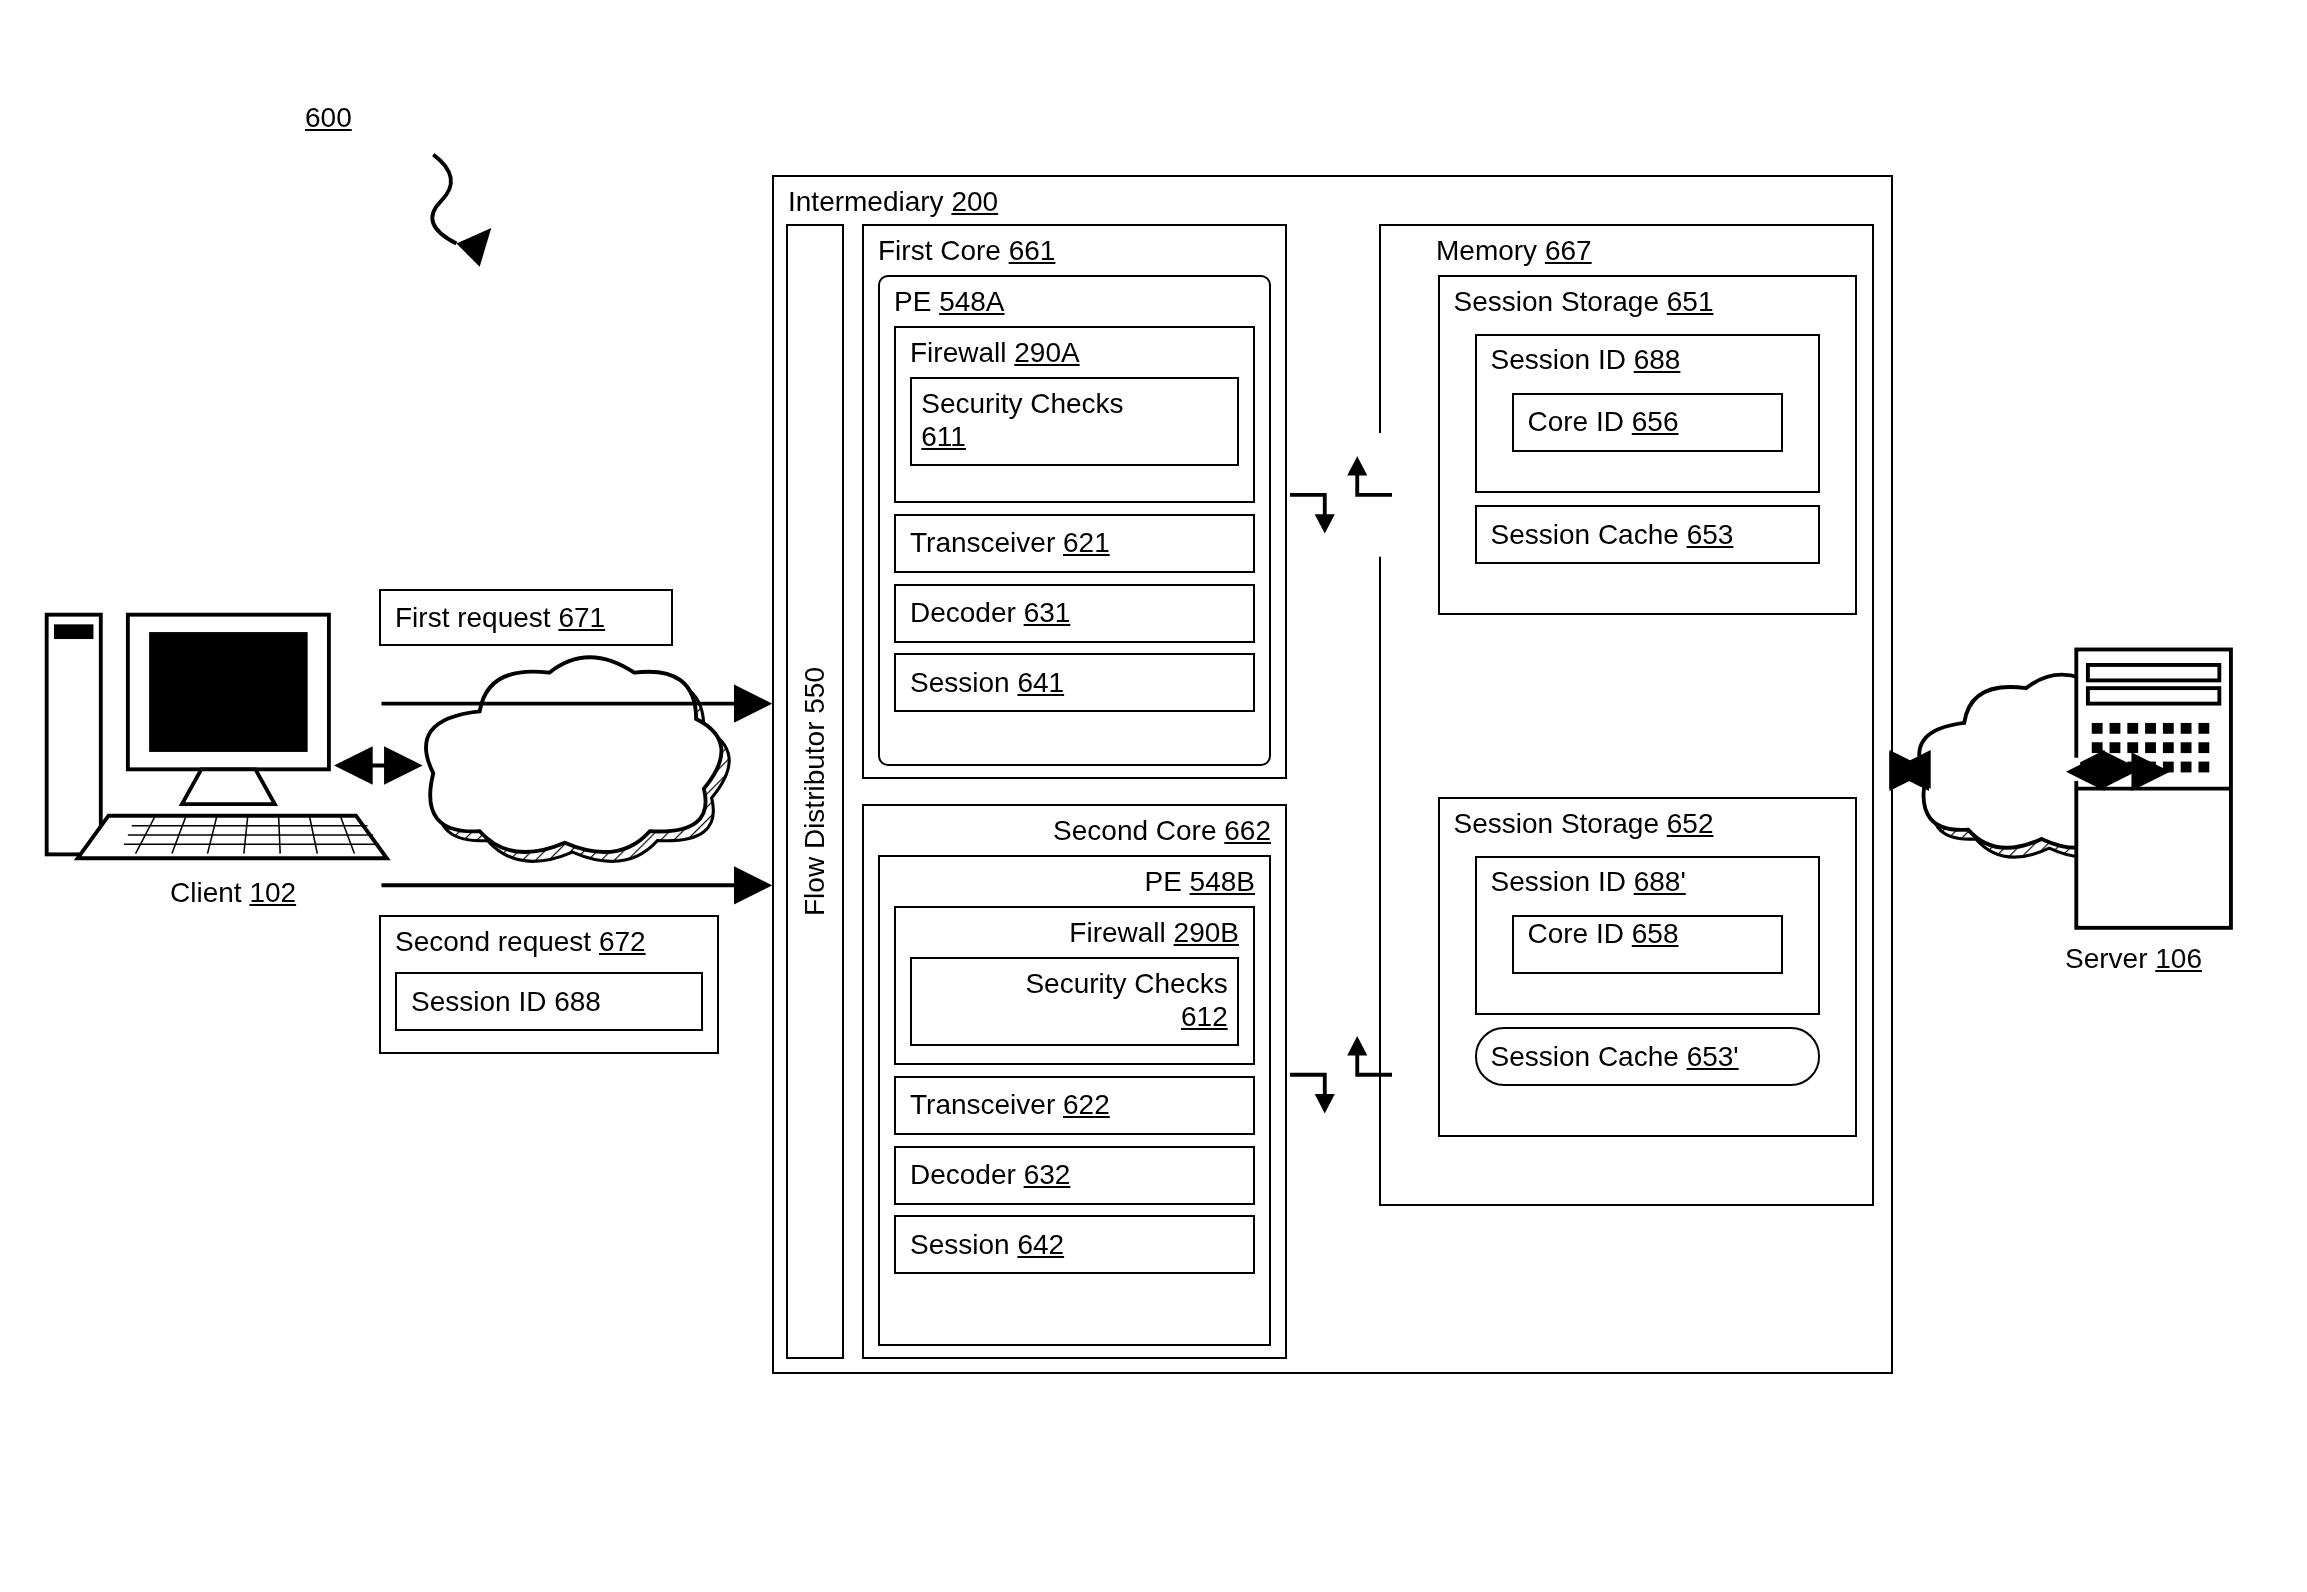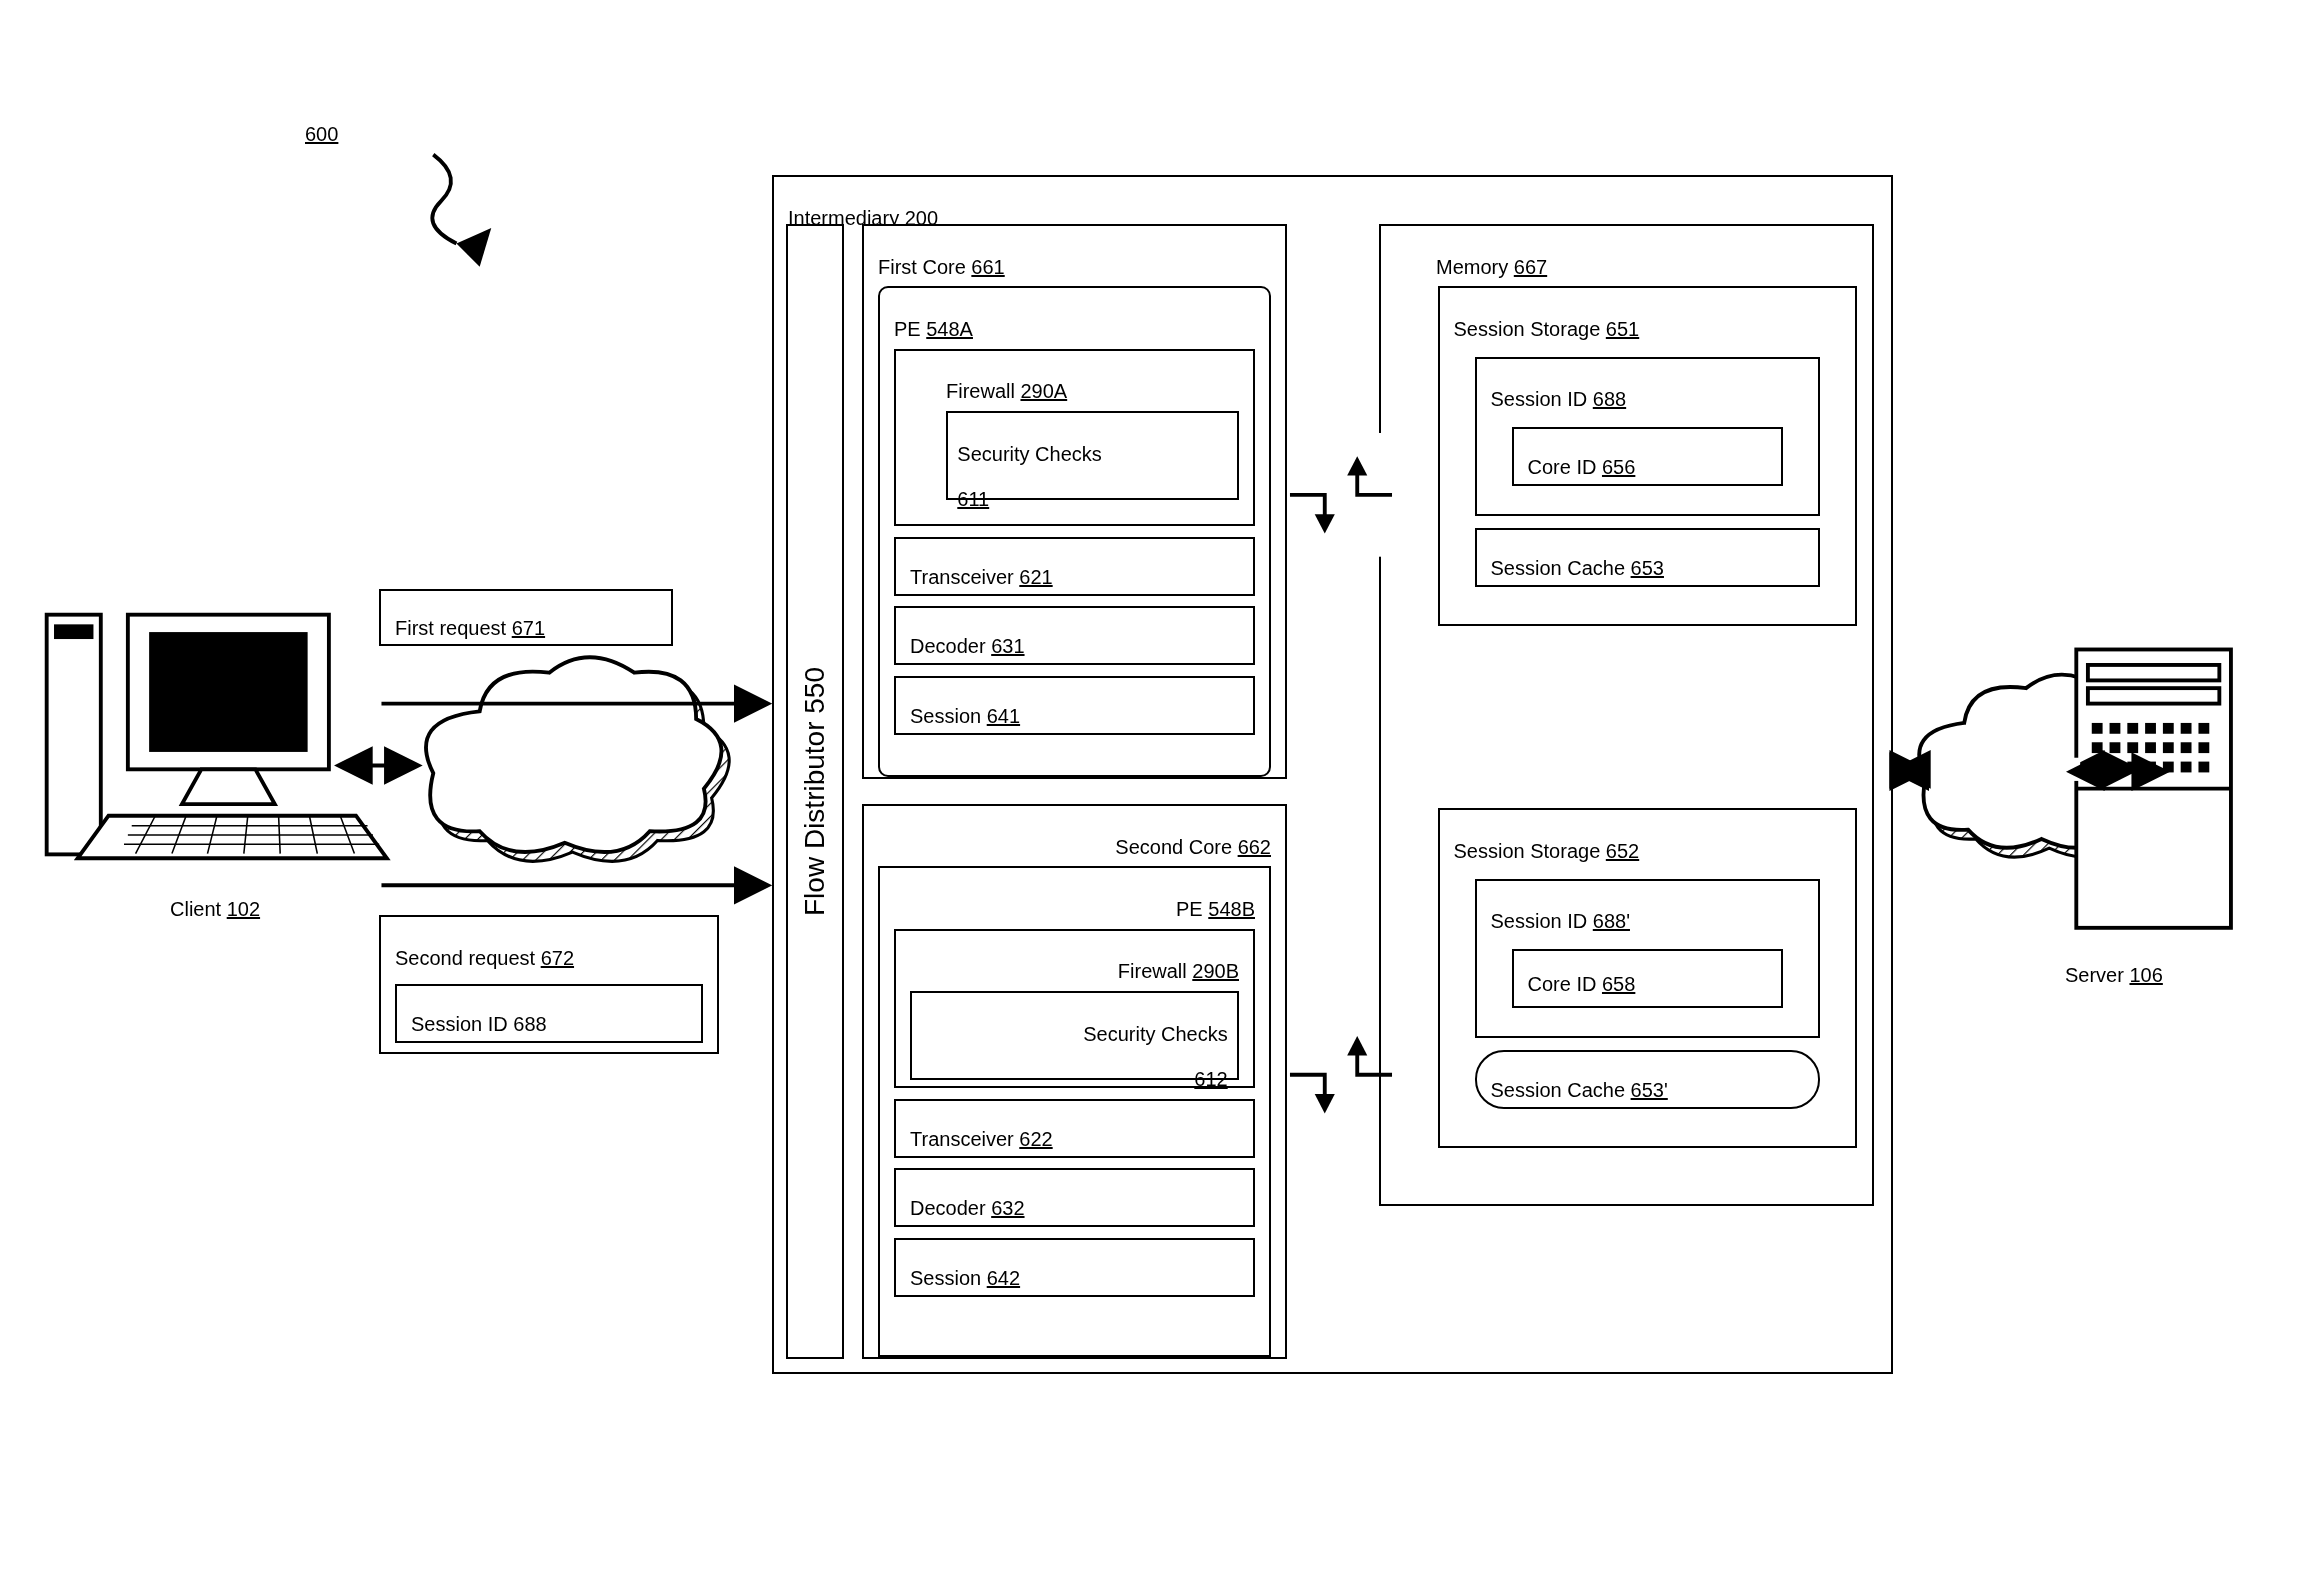--- a/index.html
+++ b/index.html
@@ -12,21 +12,21 @@
   .canvas {
     position: relative;
     width: 2307px;
     height: 1592px;
   }
   .abs { position: absolute; }
   .box {
     border: 2.3px solid #000;
     background: #fff;
   }
-  .label { font-size: 20px; line-height: 1.2; margin-top: 21px; }
+  .label { font-size: 28px; line-height: 1.2; }
   .label .u { text-decoration: underline; }
   .titlepad { padding: 7.7px 14px 0 14px; }
   .vlabel {
     writing-mode: vertical-rl;
     transform: rotate(180deg);
     font-size: 28px;
     text-align: center;
   }
   svg { position:absolute; top:0; left:0; pointer-events:none; }
   .svg-layer { width:2307px; height:1592px; }
@@ -74,21 +74,21 @@
   <div class="abs box" style="left:862px; top:224px; width:425px; height:555px;">
     <div class="label titlepad">
       <span>First Core</span> <span class="u">661</span>
     </div>
 
     <div class="box" style="margin:7.7px 14px 14px 14px; height:491px;border-radius:10px;">
       <div class="label titlepad">
         <span>PE</span> <span class="u">548A</span>
       </div>
 
-      <div class="box" style="margin:7.7px 14px 10.8px 14px; height:177px;padding-left:36px;">
+      <div class="box" style="margin:7.7px 14px 10.8px 14px; height:177px;">
         <div class="label titlepad">
           <span>Firewall</span> <span class="u">290A</span>
         </div>
         <div class="box" style="margin:7.7px 14px 14px 14px; height:89px; padding:7.7px 9.3px;">
           <div class="label"><span>Security Checks</span></div>
           <div class="label"><span class="u">611</span></div>
         </div>
       </div>
 
       <div class="box" style="margin:0 14px 10.8px 14px; height:59px; display:flex; align-items:center; padding-left:14px;">

